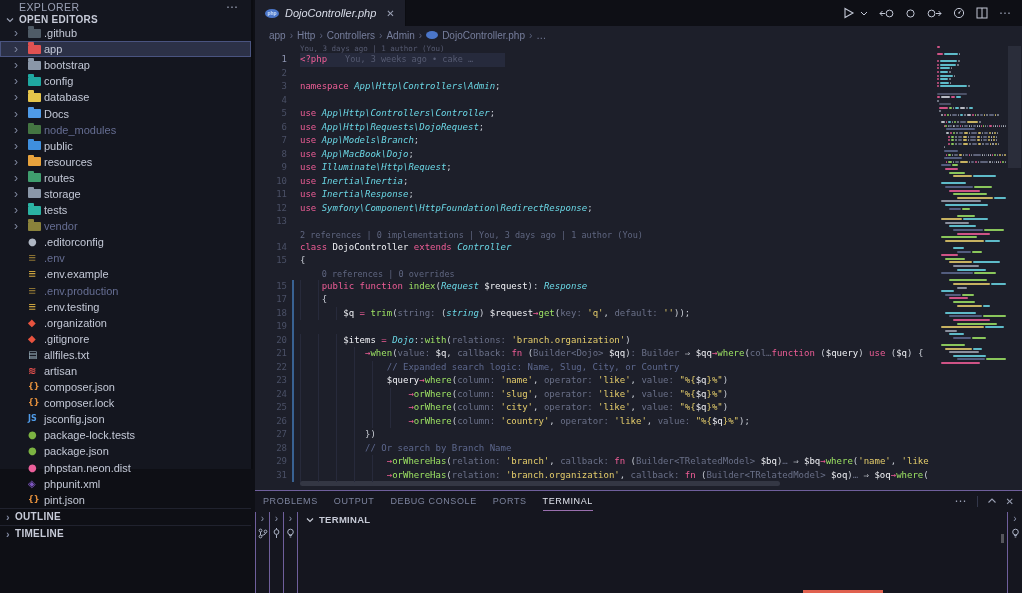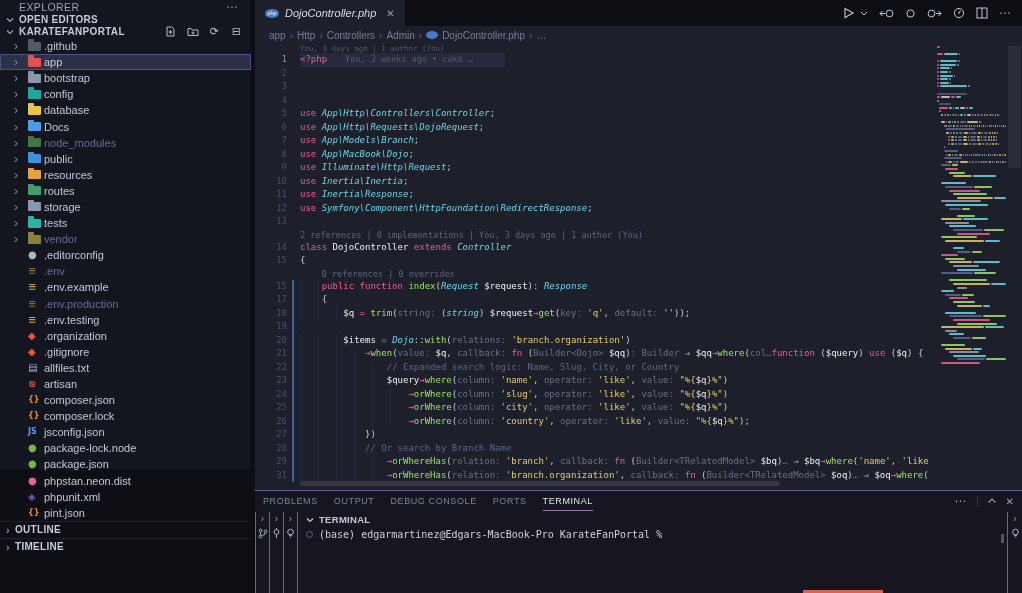--- a/index.html
+++ b/index.html
@@ -126,44 +126,20 @@
           </svg>
       </span>
       <span>OPEN EDITORS</span>
     </div>
     <div class="oe-item">
       <span class="oe-close">✕</span>
       <span class="php-ic" style="width:14px;height:9px;border-radius:50%;background:#4b76c9;display:inline-flex;align-items:center;justify-content:center;color:#cfe0f7;font-size:5px;font-weight:bold;">php</span>
       <span class="oe-name">DojoController.php</span>
       <span class="oe-path">app/Http/Controllers/Admin</span>
     </div>
-    <div class="sb-header proj">
-      <span class="chev">
-        <svg width="8" height="8" viewBox="0 0 8 8">
-            <polyline points="1,2.5 4,5.5 7,2.5" fill="none" stroke="#9aa0b4" stroke-width="1.2"></polyline>
-          </svg>
-      </span>
-      <span>KARATEFANPORTAL</span>
-      <span class="proj-actions">
-        <span class="aicon">
-          <svg width="11" height="11" viewBox="0 0 11 11">
-              <path d="M2 1h5l2 2v7H2z" fill="none" stroke="#b6bccd"></path>
-              <path d="M5.5 4v4M3.5 6h4" stroke="#b6bccd"></path>
-            </svg>
-        </span>
-        <span class="aicon">
-          <svg width="12" height="11" viewBox="0 0 12 11">
-              <path d="M1 2.5h3l1 1.5h6v5.5H1z" fill="none" stroke="#b6bccd"></path>
-              <path d="M6 5.5v3M4.5 7h3" stroke="#b6bccd"></path>
-            </svg>
-        </span>
-        <span class="aicon">⟳</span>
-        <span class="aicon">⊟</span>
-      </span>
-    </div>
     <div class="tree" id="tree">
         <div class="trow">
           <span class="tchev">›</span>
           <span class="ticon">
             <span class="folder" style="background: rgb(79, 91, 102);"></span>
           </span>
           <span class="tlabel">.github</span>
         </div>
         <div class="trow selected">
           <span class="tchev">›</span>
@@ -331,21 +307,21 @@
           <span class="ticon">
             <span class="glyph" style="color: rgb(79, 155, 232); font-size: 8px;">JS</span>
           </span>
           <span class="tlabel">jsconfig.json</span>
         </div>
         <div class="trow">
           <span class="tchev"></span>
           <span class="ticon">
             <span class="glyph" style="color: rgb(124, 179, 66);">●</span>
           </span>
-          <span class="tlabel">package-lock.node</span>
+          <span class="tlabel">package-lock.tests</span>
         </div>
         <div class="trow">
           <span class="tchev"></span>
           <span class="ticon">
             <span class="glyph" style="color: rgb(124, 179, 66);">●</span>
           </span>
           <span class="tlabel">package.json</span>
         </div>
         <div class="trow">
           <span class="tchev"></span>
@@ -445,21 +421,21 @@
         <span class="bc-item">DojoController.php</span>
         <span class="bsep">›</span>
         <span class="bc-item">…</span>
       </div>
 
     <div class="editor">
       <div class="code" id="code">
           <div class="blame-top">You, 3 days ago | 1 author (You)</div>
           <div class="row cur"><span class="gutter">1</span><span class="hlband"></span><span class="ctext"><span class="tk-k">&lt;?php</span><span class="blame-inline">You, 3 weeks ago • cake …</span></span></div>
           <div class="row"><span class="gutter">2</span><span class="ctext"></span></div>
-          <div class="row"><span class="gutter">3</span></div>
+          <div class="row"><span class="gutter">3</span><span class="ctext"><span class="tk-k">namespace </span><span class="tk-t">App\Http\Controllers\Admin</span><span class="tk-p">;</span></span></div>
           <div class="row"><span class="gutter">4</span><span class="ctext"></span></div>
           <div class="row"><span class="gutter">5</span><span class="ctext"><span class="tk-k">use </span><span class="tk-t">App\Http\Controllers\Controller</span><span class="tk-p">;</span></span></div>
           <div class="row"><span class="gutter">6</span><span class="ctext"><span class="tk-k">use </span><span class="tk-t">App\Http\Requests\DojoRequest</span><span class="tk-p">;</span></span></div>
           <div class="row"><span class="gutter">7</span><span class="ctext"><span class="tk-k">use </span><span class="tk-t">App\Models\Branch</span><span class="tk-p">;</span></span></div>
           <div class="row"><span class="gutter">8</span><span class="ctext"><span class="tk-k">use </span><span class="tk-t">App\MacBook\Dojo</span><span class="tk-p">;</span></span></div>
           <div class="row"><span class="gutter">9</span><span class="ctext"><span class="tk-k">use </span><span class="tk-t">Illuminate\Http\Request</span><span class="tk-p">;</span></span></div>
           <div class="row"><span class="gutter">10</span><span class="ctext"><span class="tk-k">use </span><span class="tk-t">Inertia\Inertia</span><span class="tk-p">;</span></span></div>
           <div class="row"><span class="gutter">11</span><span class="ctext"><span class="tk-k">use </span><span class="tk-t">Inertia\Response</span><span class="tk-p">;</span></span></div>
           <div class="row"><span class="gutter">12</span><span class="ctext"><span class="tk-k">use </span><span class="tk-t">Symfony\Component\HttpFoundation\RedirectResponse</span><span class="tk-p">;</span></span></div>
           <div class="row"><span class="gutter">13</span><span class="ctext"></span></div>
@@ -977,24 +953,20 @@
           </div>
         <div class="term-main">
           <div class="term-head">
             <span class="chev">
               <svg width="8" height="8" viewBox="0 0 8 8">
                   <polyline points="1,2.5 4,5.5 7,2.5" fill="none" stroke="#c6cad6" stroke-width="1.2"></polyline>
                 </svg>
             </span>
             <span>TERMINAL</span>
           </div>
-          <div class="term-line">
-            <span class="term-deco"></span>
-            <span>(base) edgarmartinez@Edgars-MacBook-Pro KarateFanPortal %</span>
-          </div>
           <div class="term-scrollmark"></div>
           <div class="alert-bar"></div>
         </div>
         <div class="strip strip-right" id="strip-right">
             <span class="schev">›</span>
             <span class="sicon">
               <svg width="9" height="11" viewBox="0 0 9 11">
                 <circle cx="4.5" cy="4" r="2.8" fill="none" stroke="#aab1c4"></circle>
                 <path d="M3.2 7.5h2.6M3.7 9h1.6" stroke="#aab1c4"></path>
               </svg>

